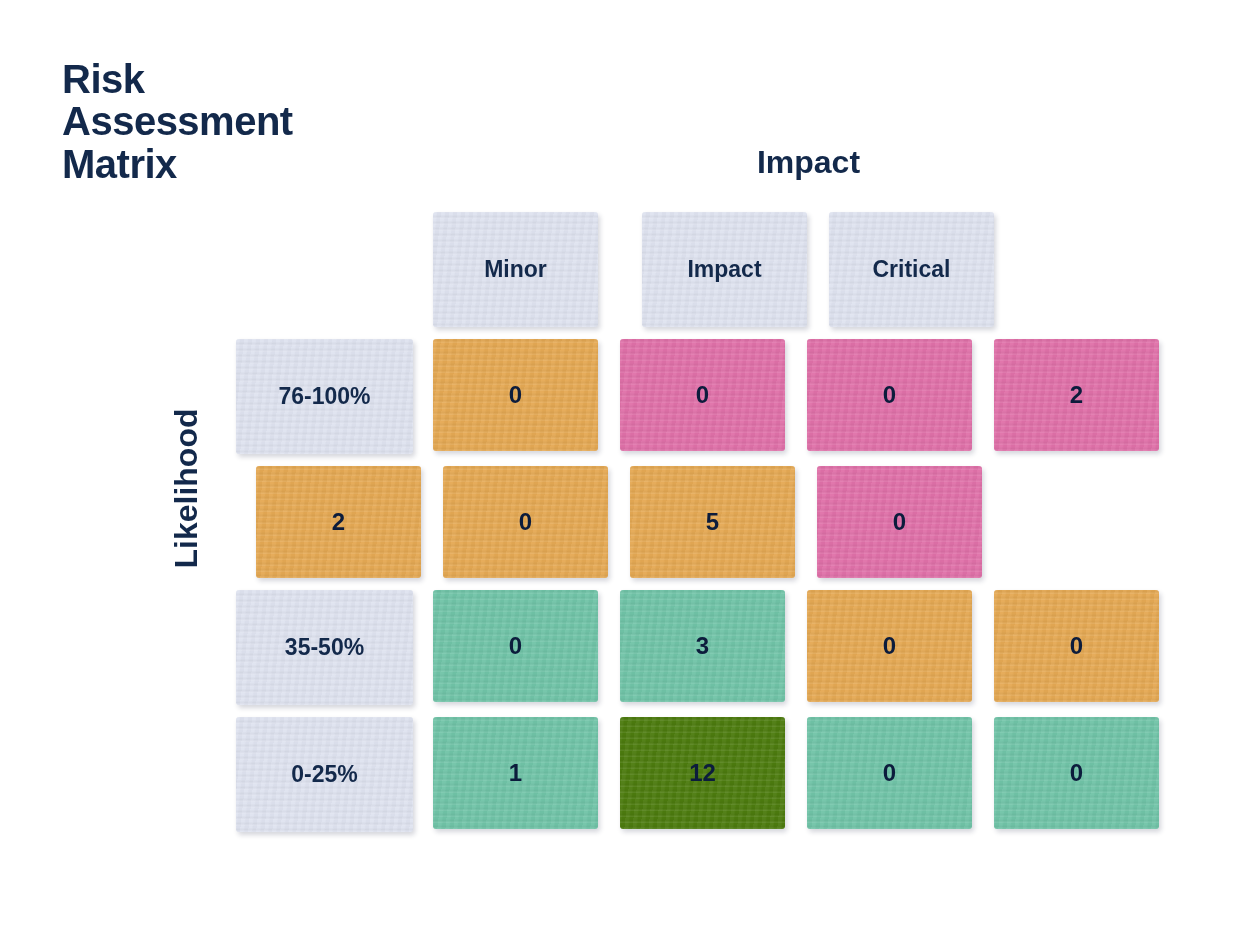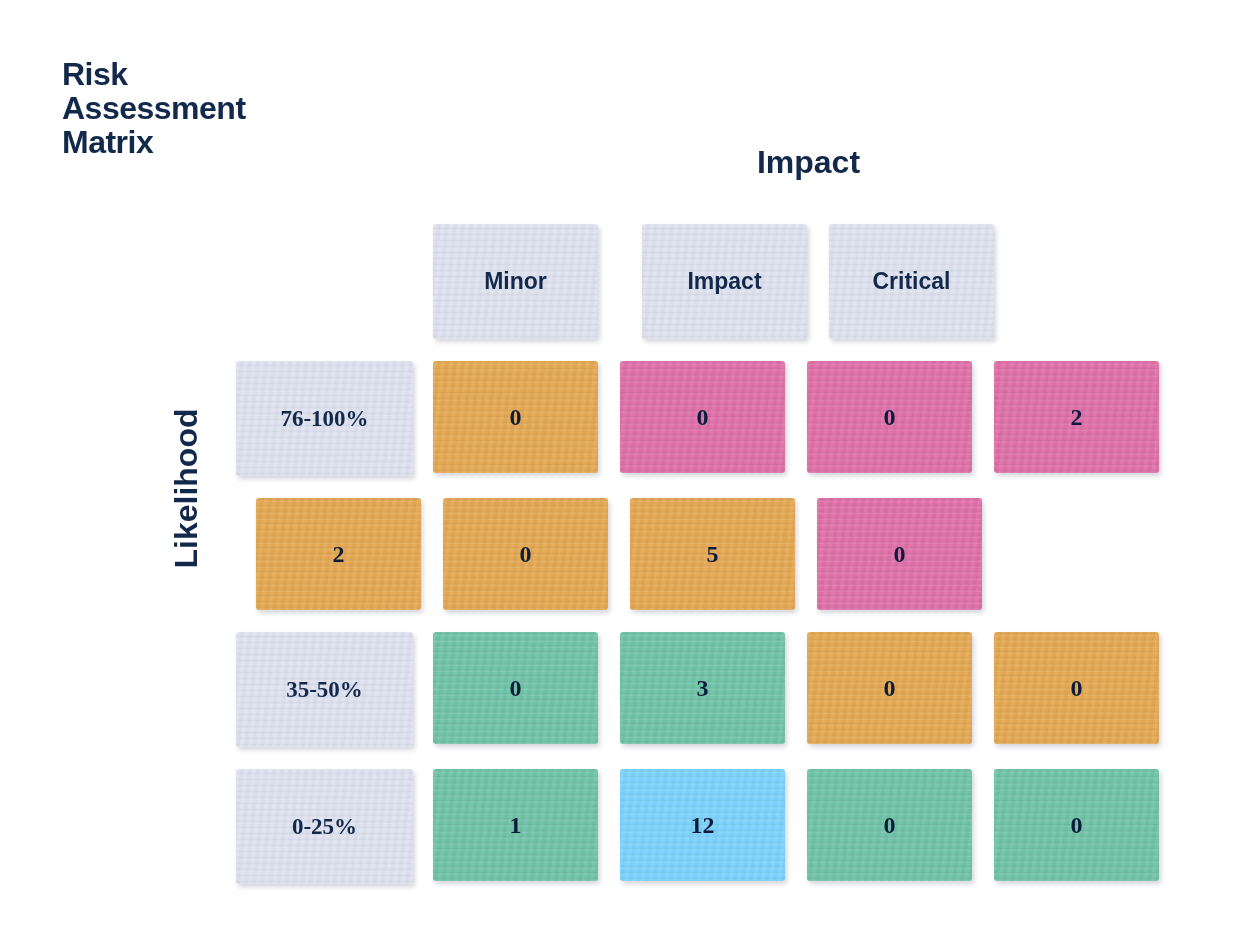--- a/index.html
+++ b/index.html
@@ -16,21 +16,21 @@
     overflow: hidden;
     position: relative;
   }
 
   
   #matrix-title {
     position: absolute;
     left: 62px;
     top: 58px;
     width: 340px;
-    font-size: 32px;
+    font-size: 40px;
     font-weight: bold;
     line-height: 1.06;
     letter-spacing: -0.5px;
     color: #13294B;
     white-space: pre-line;
   }
 
   
   #impact-axis-title {
     position: absolute;
@@ -55,28 +55,28 @@
     color: #13294B;
     transform: rotate(-90deg);
     transform-origin: 50% 50%;
     margin-left: 36px;
   }
 
   
   #matrix-grid {
     position: absolute;
     left: 236px;
-    top: 224px;
+    top: 212px;
   }
 
   .matrix-row {
     display: flex;
     align-items: flex-start;
   }
-  .matrix-row + .matrix-row { margin-top: 22px; font-family: Liberation Serif, serif; }
+  .matrix-row + .matrix-row { margin-top: 12px; }
 
   
   .cell {
     position: relative;
     border-radius: 3px;
     box-shadow: 2px 3px 5px rgba(20, 30, 60, 0.18);
     display: flex;
     align-items: center;
     justify-content: center;
     box-sizing: border-box;
@@ -240,21 +240,21 @@
 
   <div class="matrix-row">
     <div class="cell label-cell">
       <span>0-25%</span>
     </div>
     <div class="gap-label"></div>
     <div class="cell data-cell" style="background-color: rgb(113, 196, 168);">
       <span>1</span>
     </div>
     <div class="gap"></div>
-    <div class="cell data-cell" style="background-color: #7dd3fc;">
+    <div class="cell data-cell" style="background-color: #4d7c0f;">
       <span>12</span>
     </div>
     <div class="gap"></div>
     <div class="cell data-cell" style="background-color: rgb(113, 196, 168);">
       <span>0</span>
     </div>
     <div class="gap"></div>
     <div class="cell data-cell" style="background-color: rgb(113, 196, 168);">
       <span>0</span>
     </div>

